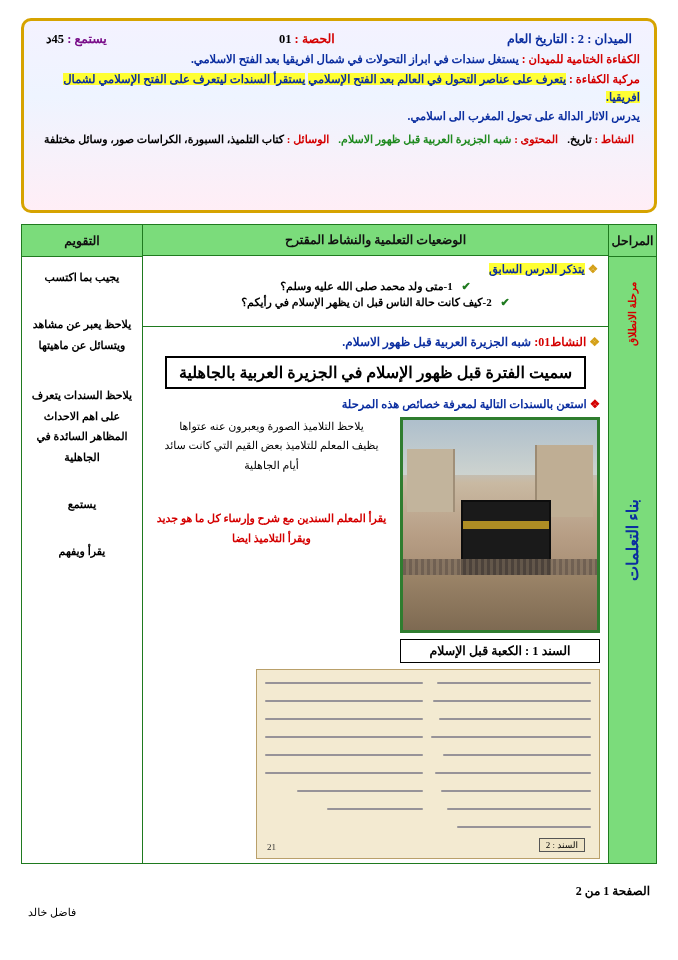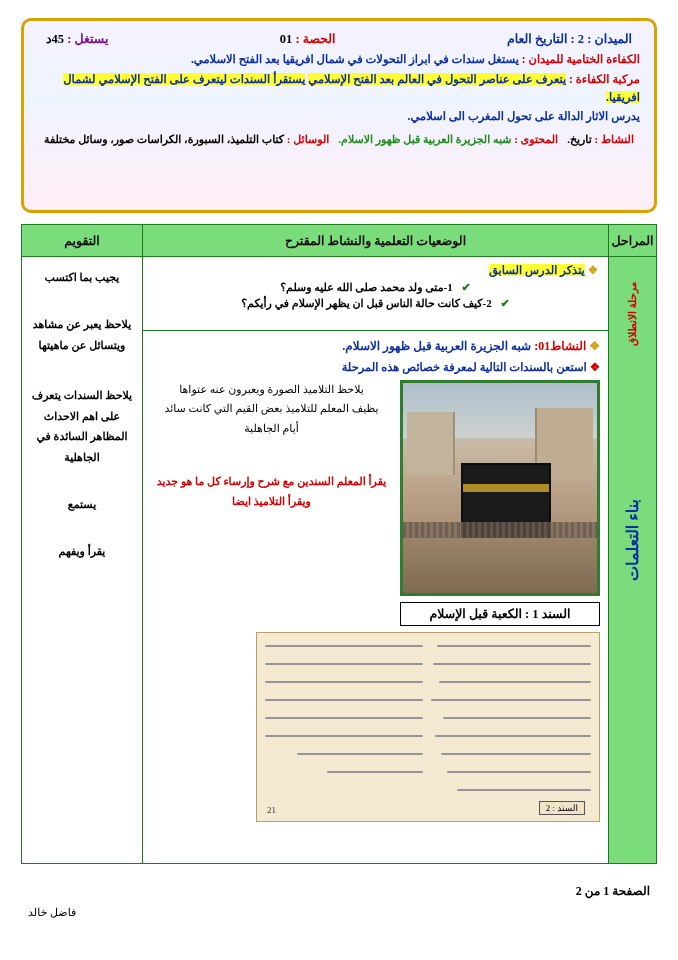--- a/index.html
+++ b/index.html
@@ -163,21 +163,21 @@
     <div class="hdr-row1">
       <div class="cell">
         <span class="blue">الميدان :</span>
         <span class="blue">2 : التاريخ العام</span>
       </div>
       <div class="cell">
         <span class="red">الحصة :</span>
         <span>01</span>
       </div>
       <div class="cell">
-        <span class="purple">يستغل :</span>
+        <span class="purple">يستمع :</span>
         <span>45د</span>
       </div>
     </div>
 
     <div class="hdr-line">
       <span class="lbl">الكفاءة الختامية للميدان :</span>
       <span class="blue">يستغل سندات في ابراز التحولات في شمال افريقيا بعد الفتح الاسلامي.</span>
     </div>
 
     <div class="hdr-line">
@@ -234,20 +234,21 @@
         </div>
       </div>
 
       <div class="sec-main">
         <div class="act-line">
           <span class="star">❖</span>
           <span class="act-red">النشاط01:</span>
           <span>شبه الجزيرة العربية قبل ظهور الاسلام.</span>
         </div>
 
+        <div class="title-box">سميت الفترة قبل ظهور الإسلام في الجزيرة العربية بالجاهلية</div>
 
         <div class="bullet-red">
           <span class="rd">❖</span>
           <span>استعن بالسندات التالية لمعرفة خصائص هذه المرحلة</span>
         </div>
 
         <div class="two-col">
           <div class="img-col">
             <div class="kaaba">
               <div class="sky"></div>

